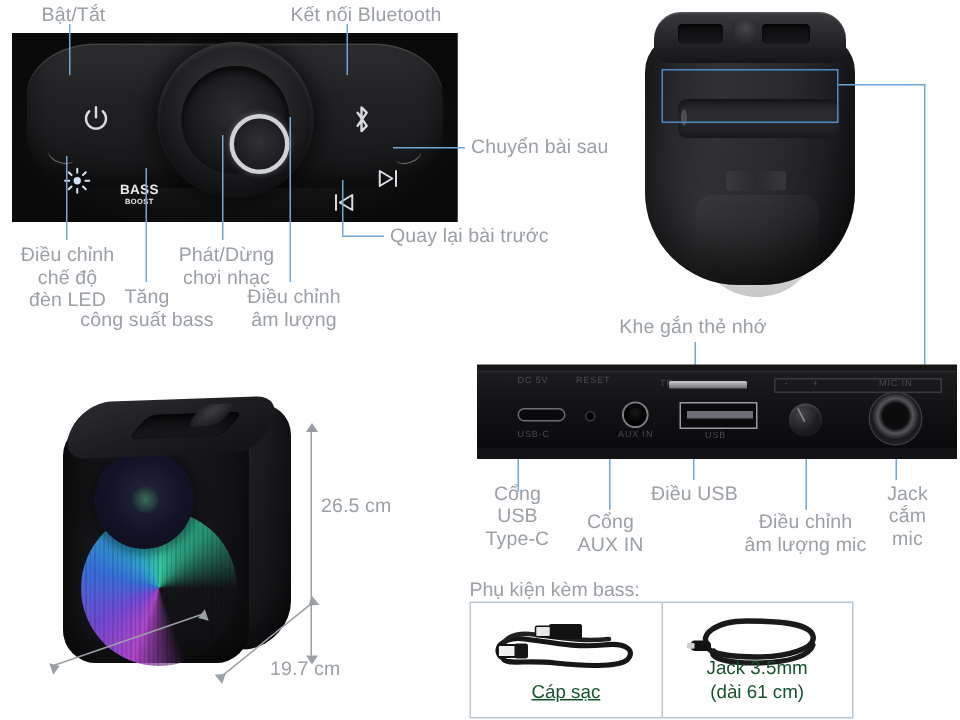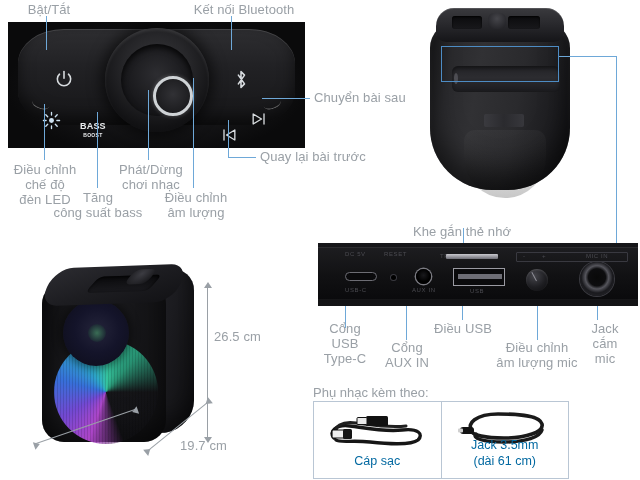--- a/index.html
+++ b/index.html
@@ -421,21 +421,21 @@
   .acc-cell {
     flex: 1;
     position: relative;
     box-sizing: border-box;
   }
   .acc-cell + .acc-cell { border-left: 1px solid #b9c6d4; }
   .acc-cap {
     position: absolute;
     left: 0; right: 0;
     text-align: center;
-    color: #0369a1;
+    color: #14532d;
     font-size: 12.5px;
     line-height: 14px;
   }
   #acc-title {
     position: absolute;
     left: 313px; top: 385px;
     color: #9aa0a6;
     font-size: 13px;
   }
   
@@ -536,21 +536,21 @@
       <div class="vent" id="vent-l"></div>
       <div class="vent" id="vent-r"></div>
       <div id="vent-knob"></div>
     </div>
     <div id="rear-panel-hl"></div>
   </div>
 
   <div class="ln h" style="left:559px; top:56px; width:58px;"></div>
   <div class="ln v" style="left:616px; top:56px; height:187px;"></div>
 
-  <div class="lbl c" style="left:392px; top:224px; width:140px;">Khe gắn thẻ nhớ</div>
+  <div class="lbl c" style="left:392px; top:210px; width:140px;">Khe gắn thẻ nhớ</div>
   <div class="ln v" style="left:463px; top:228px; height:22px;"></div>
 
   <div id="ports-panel">
     <div id="ports-inner">
       <div class="silk" style="left:27px;  top:4px;">DC 5V</div>
       <div class="silk" style="left:66px;  top:4px;">RESET</div>
       <div class="silk" style="left:122px; top:6px;">TF</div>
       <div class="silk" style="left:27px;  top:40px;">USB-C</div>
       <div class="silk" style="left:94px;  top:40px;">AUX IN</div>
       <div class="silk" style="left:152px; top:41px;">USB</div>
@@ -615,35 +615,35 @@
 
   <div class="dim-line" style="left:36px; top:443px; width:106px; height:1px; transform:rotate(-19deg); transform-origin:0 0;"></div>
   <div class="arrow" style="left:34px; top:441px; border-width:4px 6px 4px 0; border-color:transparent #9aa0a6 transparent transparent; transform:rotate(161deg);"></div>
   <div class="arrow" style="left:132px; top:407px; border-width:4px 0 4px 6px; border-color:transparent transparent transparent #9aa0a6; transform:rotate(161deg);"></div>
 
   <div class="dim-line" style="left:148px; top:450px; width:76px; height:1px; transform:rotate(-39deg); transform-origin:0 0;"></div>
   <div class="arrow" style="left:145px; top:447px; border-width:4px 6px 4px 0; border-color:transparent #9aa0a6 transparent transparent; transform:rotate(141deg);"></div>
   <div class="arrow" style="left:205px; top:398px; border-width:4px 0 4px 6px; border-color:transparent transparent transparent #9aa0a6; transform:rotate(141deg);"></div>
   <div class="lbl l" style="left:180px; top:438px; width:90px;">19.7 cm</div>
 
-  <div id="acc-title">Phụ nhạc kèm theo:</div>
+  <div id="acc-title">Phụ kiện kèm bass:</div>
   <div id="acc-box">
 
     <div class="acc-cell">
       <div id="cable1">
         <svg width="100" height="42" viewBox="0 0 100 42" fill="none">
           <path d="M8 26 C2 20 10 12 24 14 C40 16 58 20 76 18 C92 16 98 22 92 28 C86 33 62 32 44 30 C26 28 14 31 10 28" stroke="#161616" stroke-width="3.4" fill="none" stroke-linecap="round"></path>
           <path d="M12 21 C6 15 16 9 30 11 C46 13 62 16 80 14" stroke="#202020" stroke-width="3" fill="none" stroke-linecap="round"></path>
           <rect x="40" y="4" width="22" height="10" rx="1.5" fill="#111"></rect>
           <rect x="31" y="5.5" width="10" height="7" rx="1" fill="#e8e8e8" stroke="#111" stroke-width="1"></rect>
           <rect x="6" y="18" width="13" height="8" rx="1" fill="#f0f0f0" stroke="#111" stroke-width="1.2"></rect>
           <rect x="17" y="17" width="9" height="10" rx="1.5" fill="#151515"></rect>
         </svg>
       </div>
-      <div class="acc-cap" style="bottom:10px;">Cáp sạc</div>
+      <div class="acc-cap" style="bottom:10px;text-decoration:underline;">Cáp sạc</div>
     </div>
 
     <div class="acc-cell">
       <div id="cable2">
         <svg width="96" height="40" viewBox="0 0 96 40" fill="none">
           <path d="M16 22 C10 16 20 6 42 6 C66 6 84 8 86 16 C88 24 70 30 48 30 C28 30 18 27 16 24" stroke="#1a1a1a" stroke-width="3.6" fill="none" stroke-linecap="round"></path>
           <path d="M20 26 C16 30 26 34 48 34 C70 34 84 29 86 22" stroke="#1a1a1a" stroke-width="3.4" fill="none" stroke-linecap="round"></path>
           <rect x="4" y="19" width="14" height="7" rx="3.2" fill="#121212"></rect>
           <rect x="2" y="20.5" width="5" height="4" rx="1" fill="#cfcfcf"></rect>
         </svg>

